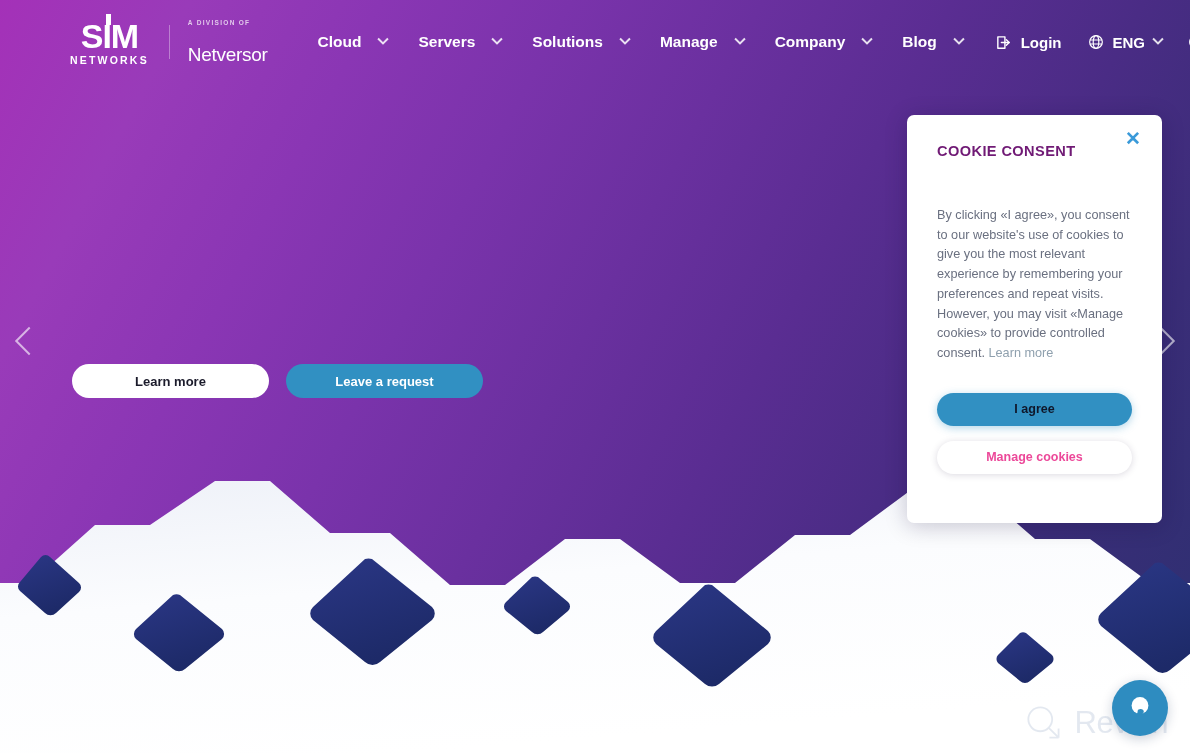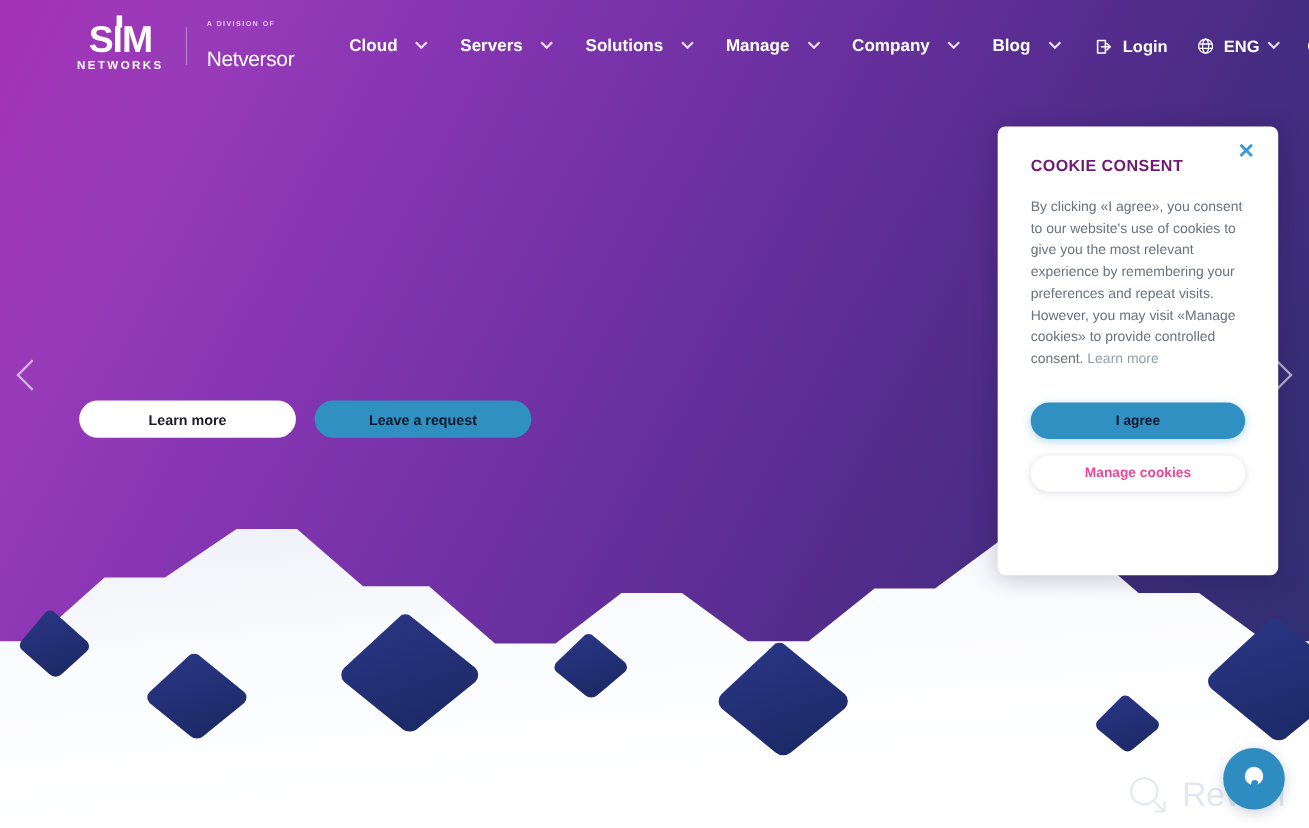--- a/index.html
+++ b/index.html
@@ -88,21 +88,21 @@
     position:absolute; left:72px; top:364px;
     display:flex; gap:17px; z-index:20;
   }
   .btn {
     border:none; border-radius:22px; height:34px;
     font-size:13px; font-weight:bold; cursor:pointer;
     font-family:"Liberation Sans", sans-serif;
     display:flex; align-items:center; justify-content:center;
   }
   .btn-light { width:197px; background:#fff; color:#1b1b2b; }
-  .btn-blue  { width:197px; background:#3190c2; color:#0f172a; }
+  .btn-blue  { width:197px; background:#3190c2; color:#ffffff; }
 
   
   .arrow {
     position:absolute; top:318px; z-index:25;
     width:44px; height:46px; cursor:pointer;
     display:flex; align-items:center; justify-content:center;
   }
   .arrow-left { left:4px; }
   .arrow-right { right:4px; }
   .arrow i {
@@ -134,21 +134,21 @@
     display:flex; align-items:center; justify-content:center;
     color:#3a9ad9; font-size:19px; font-weight:bold;
     line-height:1;
   }
   .cookie-title {
     margin-top:28px;
     font-size:14.6px; font-weight:bold; color:#701a75;
     letter-spacing:.4px;
   }
   .cookie-text {
-    margin-top:20px;
+    margin-top:47px;
     font-size:12.7px; line-height:19.7px;
     color:#6a7080;
   }
   .cookie-learn {
     display:inline-block;
     font-size:12.7px; color:#8fa0ae; cursor:pointer;
     text-decoration:none;
   }
   .cookie-actions { margin-top:29px; display:flex; flex-direction:column; gap:15px; }
   .ck-btn {

